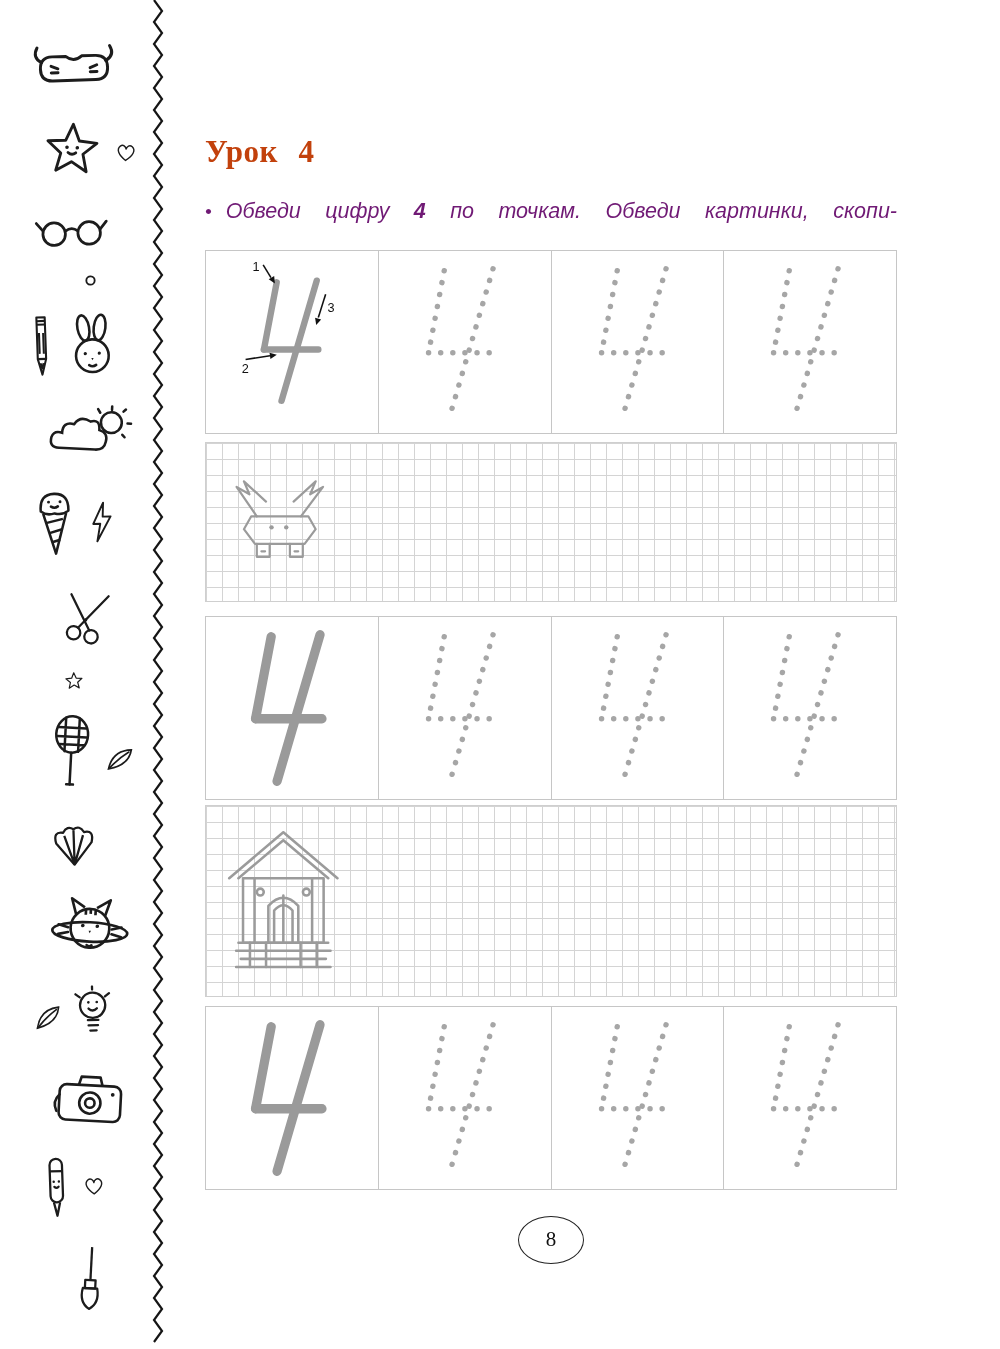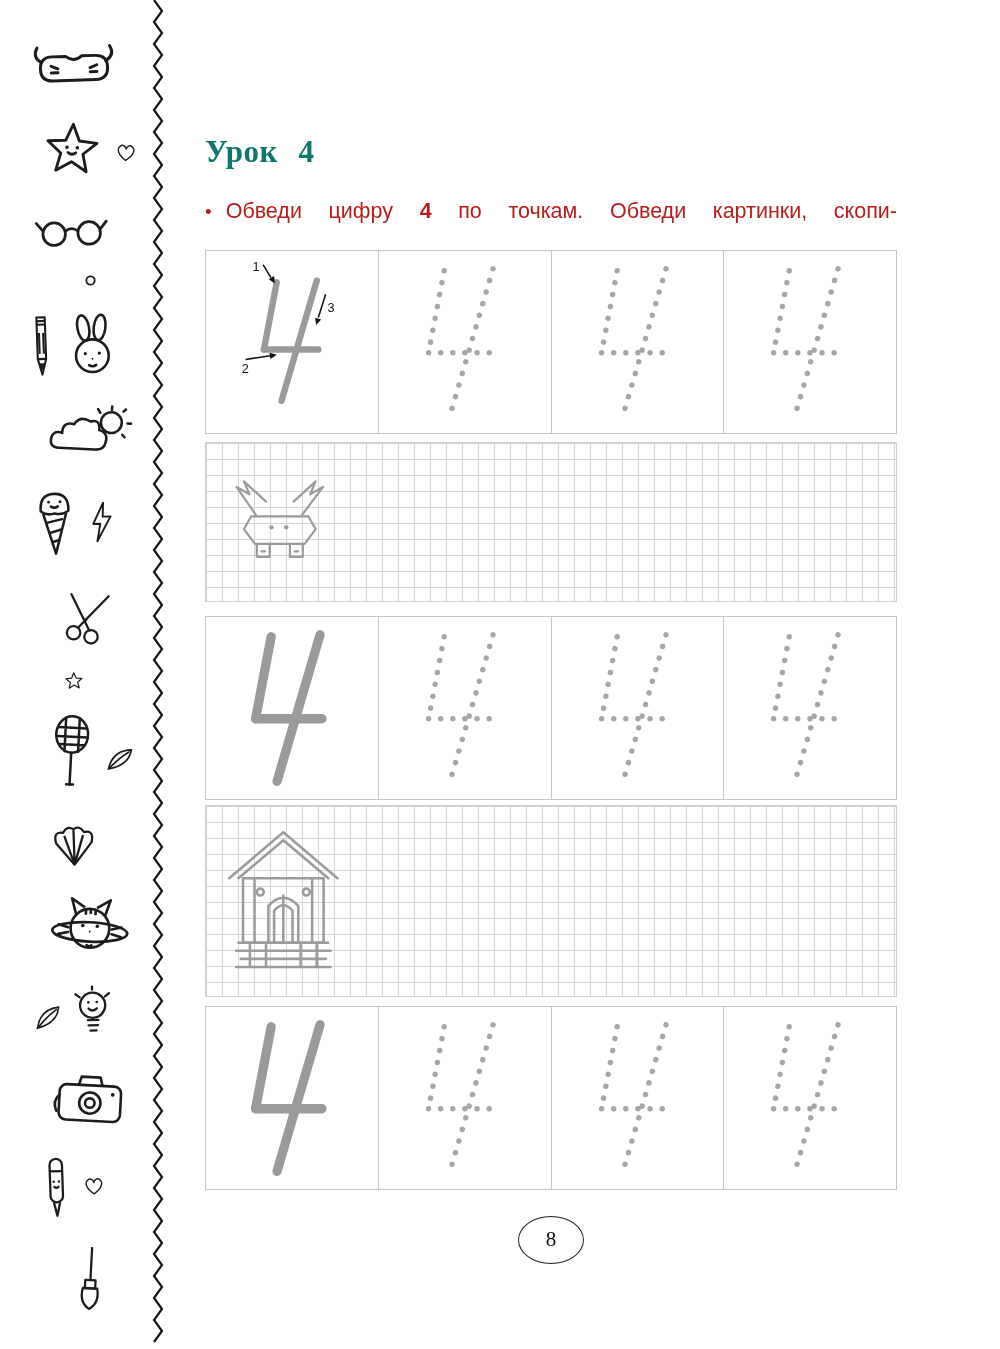--- a/index.html
+++ b/index.html
@@ -20,23 +20,23 @@
   .doodle-row:nth-child(even){transform:translateX(9px) rotate(3deg);}
   .doodle{display:inline-flex;}
   .doodle svg{display:block;}
 
   .zigzag{position:absolute;left:150px;top:0;bottom:0;width:16px;}
 
   
   .content{position:absolute;left:205px;top:0;width:692px;padding-top:134px;}
   .title{
     margin:0;font-family:"Liberation Serif",serif;font-weight:bold;
-    font-size:31px;letter-spacing:.5px;word-spacing:.4em;color:#0f766e;
-  }
-  .instruction{margin:26px 0 0;font-size:21.5px;line-height:1.48;color:#b91c1c;}
+    font-size:31px;letter-spacing:.5px;word-spacing:.4em;color:#c2410c;
+  }
+  .instruction{margin:26px 0 0;font-size:21.5px;line-height:1.48;color:#701a75;font-style:italic;}
   .instruction .line1{display:block;text-align:justify;text-align-last:justify;}
   .instruction .line2{display:block;}
   .instruction .bullet{font-size:19px;padding-right:14px;}
   .instruction b{font-weight:bold;}
 
   #practice-rows{margin-top:22px;}
   .trace-row{
     display:flex;height:184px;border:1px solid #c6c6c6;box-sizing:border-box;
     background:#fff;
   }

